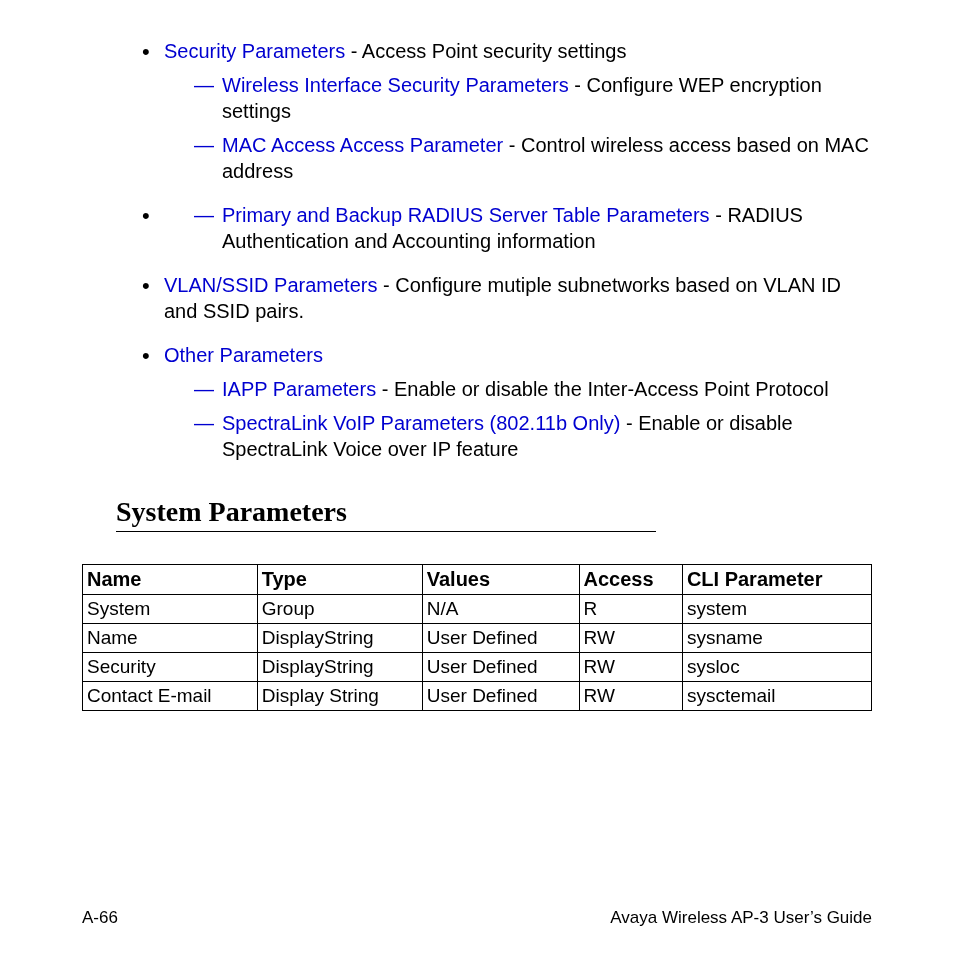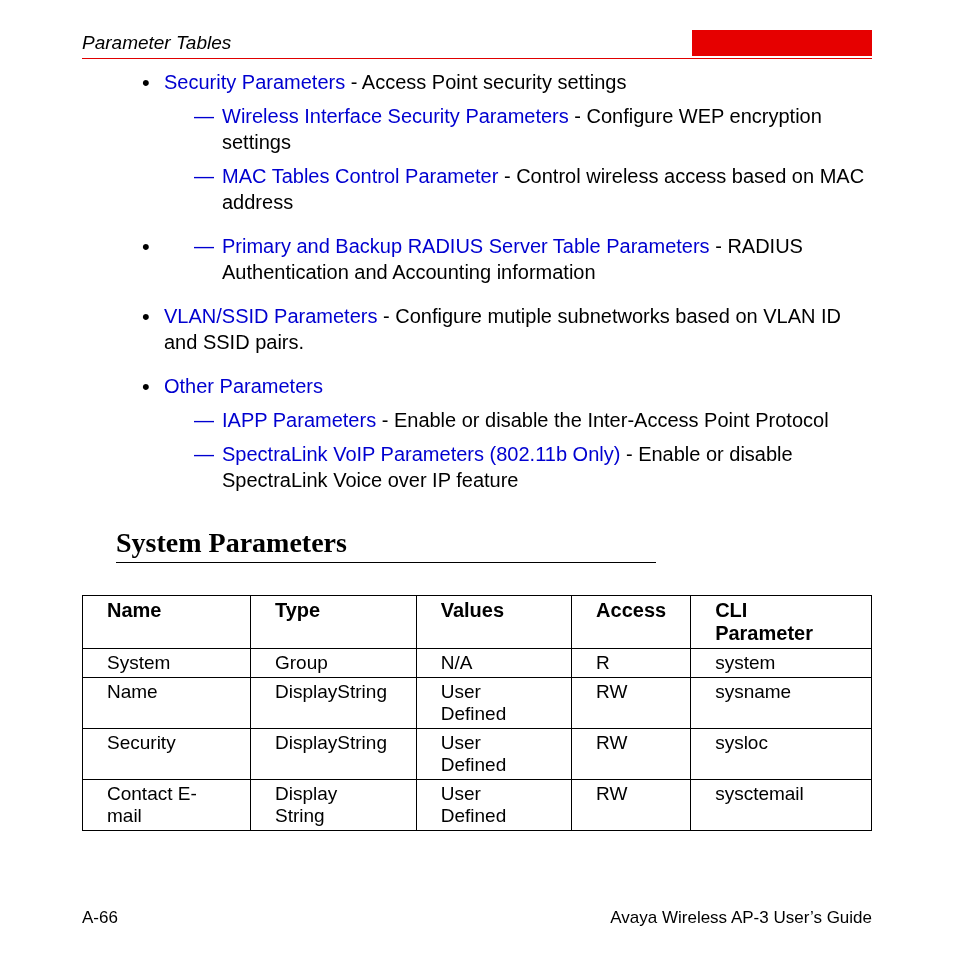--- a/index.html
+++ b/index.html
@@ -85,21 +85,21 @@
     margin: 16px 0 26px 34px;
   }
   table.param {
     border-collapse: collapse;
     width: 100%;
     font-size: 19px;
     margin-top: 6px;
   }
   table.param th, table.param td {
     border: 1px solid #000;
-    padding: 3px 24px;
+    padding: 3px 4px;
     text-align: left;
     vertical-align: top;
     font-weight: normal;
   }
   table.param th {
     font-weight: bold;
     font-size: 20px;
   }
   .footer {
     position: absolute;
@@ -110,35 +110,31 @@
     justify-content: space-between;
     font-size: 17px;
     gap: 16px;
   }
 </style>
 </head>
 <body>
 
 <div class="page">
 
-  <div class="header-row">
-    <span class="header-title">Parameter Tables</span>
-    <div class="red-block"></div>
-  </div>
 
   <ul class="level1">
 
     <li>
       <a class="link">Security Parameters</a><span> - Access Point security settings</span>
       <ul class="sub">
         <li><span class="dash">—</span>
           <a class="link">Wireless Interface Security Parameters</a><span> - Configure WEP encryption settings</span>
         </li>
         <li><span class="dash">—</span>
-          <a class="link">MAC Tables Control Parameter</a><span> - Control wireless access based on MAC address</span>
+          <a class="link">MAC Access Access Parameter</a><span> - Control wireless access based on MAC address</span>
         </li>
       </ul>
     </li>
 
     <li>
       <span></span>
       <ul class="sub">
         <li><span class="dash">—</span>
           <a class="link">Primary and Backup RADIUS Server Table Parameters</a><span> - RADIUS Authentication and Accounting information</span>
         </li>

